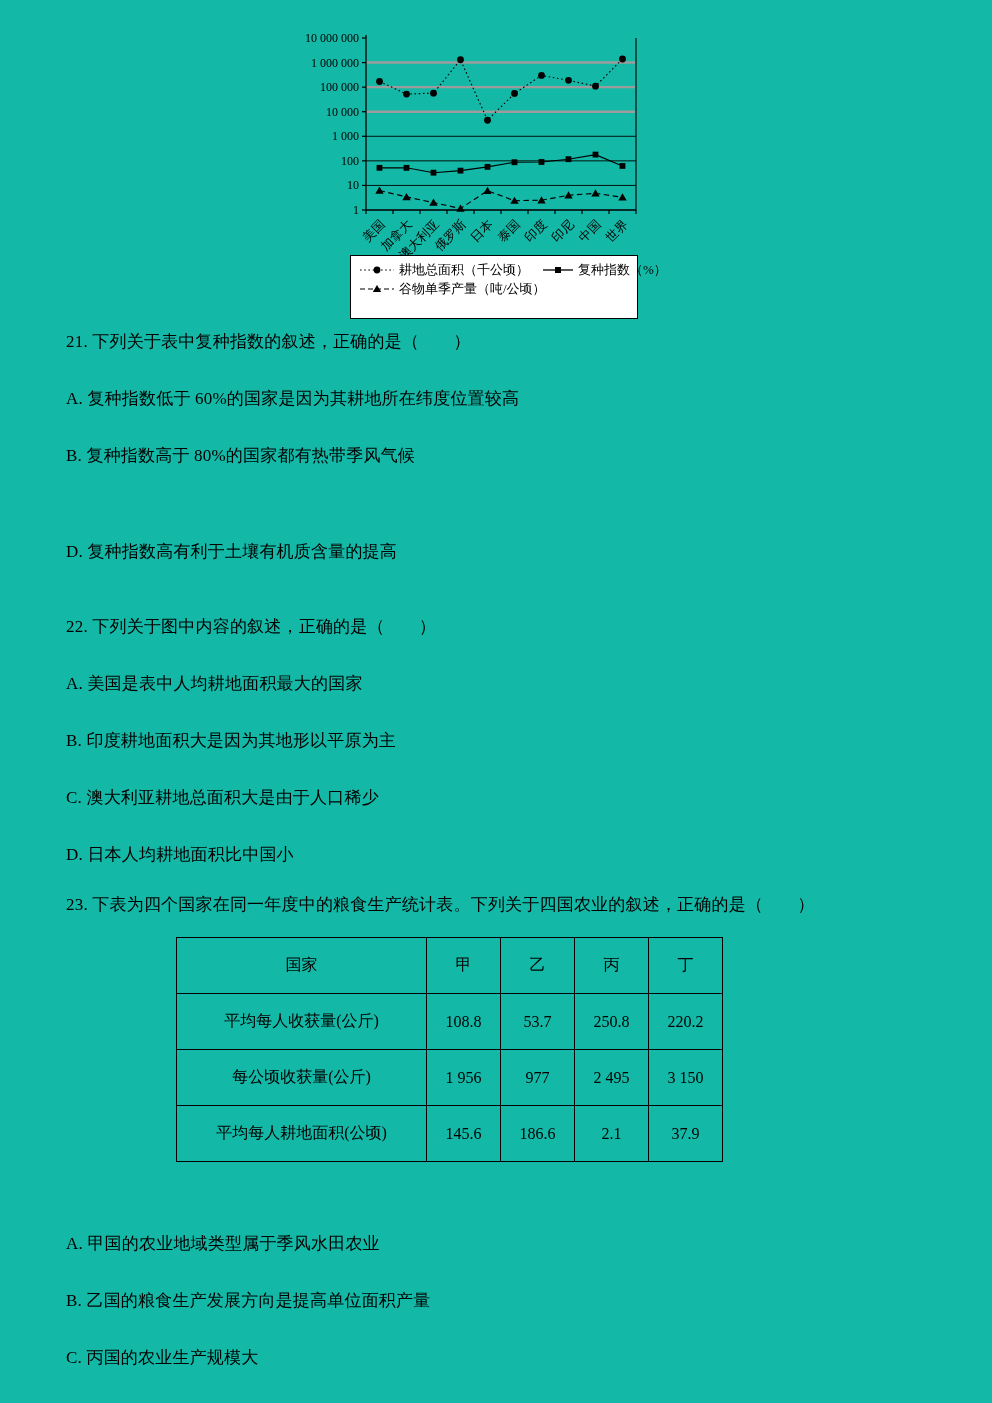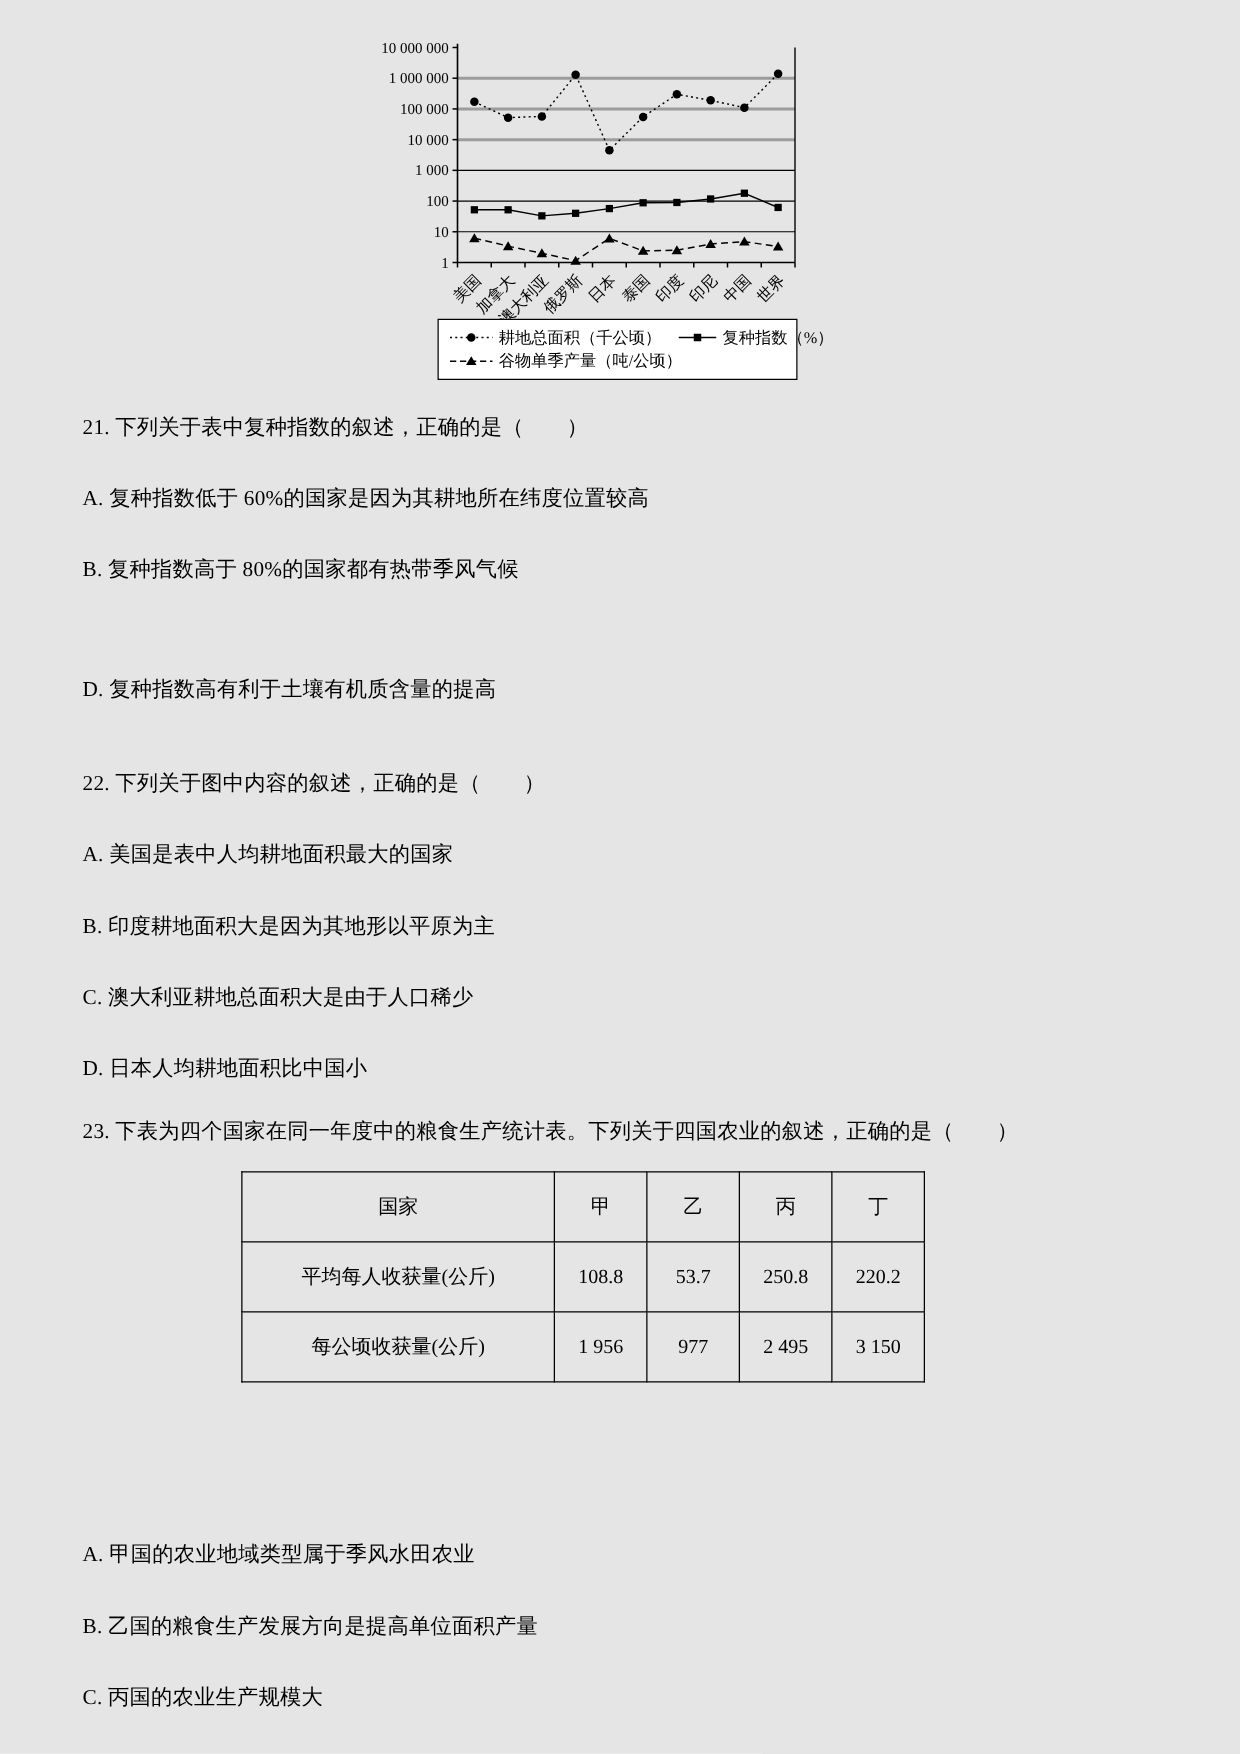--- a/index.html
+++ b/index.html
@@ -1,45 +1,45 @@
 <!DOCTYPE html>
 <html><head>
 <meta charset="utf-8">
 <style>
   html,body{margin:0;padding:0;background:#ffffff;}
   body{
     width:992px;height:1403px;position:relative;overflow:hidden;
     font-family:"Liberation Serif","DejaVu Serif",serif;color:#000;
   }
-  .page{position:absolute;left:0;top:0;width:992px;height:1403px;background:#e5e5e5;}
+  .page{position:absolute;left:0;top:0;width:992px;height:1403px;background:#14b8a6;}
 
   
   .tline{
     position:absolute;left:66px;white-space:nowrap;
     font-size:17px;line-height:20px;letter-spacing:0.2px;
   }
 
   
   .chart-block{position:absolute;left:288px;top:22px;width:392px;height:292px;}
   .chart-block svg{overflow:visible;display:block;}
   .ylab{font:12px "Liberation Serif","DejaVu Serif",serif;fill:#000;}
   .xlab{font:12.5px "Liberation Serif","DejaVu Serif",serif;fill:#000;}
 
   .legend{
     position:absolute;left:62px;top:233px;width:268px;
     border:1.5px solid #000;background:#fff;
-    padding:4px 9px 5px 9px;font-size:13px;line-height:19px;
+    padding:4px 9px 20px 9px;font-size:13px;line-height:19px;
   }
   .legend-row{display:flex;align-items:center;column-gap:14px;white-space:nowrap;}
   .legend-item{display:inline-flex;align-items:center;column-gap:5px;}
   .legend-item svg{flex:0 0 auto;}
 
   
   .qtable{
-    position:absolute;left:193px;top:937px;
+    position:absolute;left:176px;top:937px;
     border-collapse:collapse;table-layout:fixed;
     font-size:16px;
   }
   .qtable td{
     border:1.5px solid #000;text-align:center;vertical-align:middle;
     padding:0 4px;height:55px;
   }
   .col-label{width:250px;}
   .col-val{width:74px;}
 </style>
@@ -196,20 +196,27 @@
         <td>250.8</td>
         <td>220.2</td>
       </tr>
       <tr>
         <td>每公顷收获量(公斤)</td>
         <td>1 956</td>
         <td>977</td>
         <td>2 495</td>
         <td>3 150</td>
       </tr>
+      <tr>
+        <td>平均每人耕地面积(公顷)</td>
+        <td>145.6</td>
+        <td>186.6</td>
+        <td>2.1</td>
+        <td>37.9</td>
+      </tr>
     </tbody>
   </table>
 
   <div class="tline" style="top:1234px">A. 甲国的农业地域类型属于季风水田农业</div>
   <div class="tline" style="top:1291px">B. 乙国的粮食生产发展方向是提高单位面积产量</div>
   <div class="tline" style="top:1348px">C. 丙国的农业生产规模大</div>
 
 </div>
 
 </body></html>

